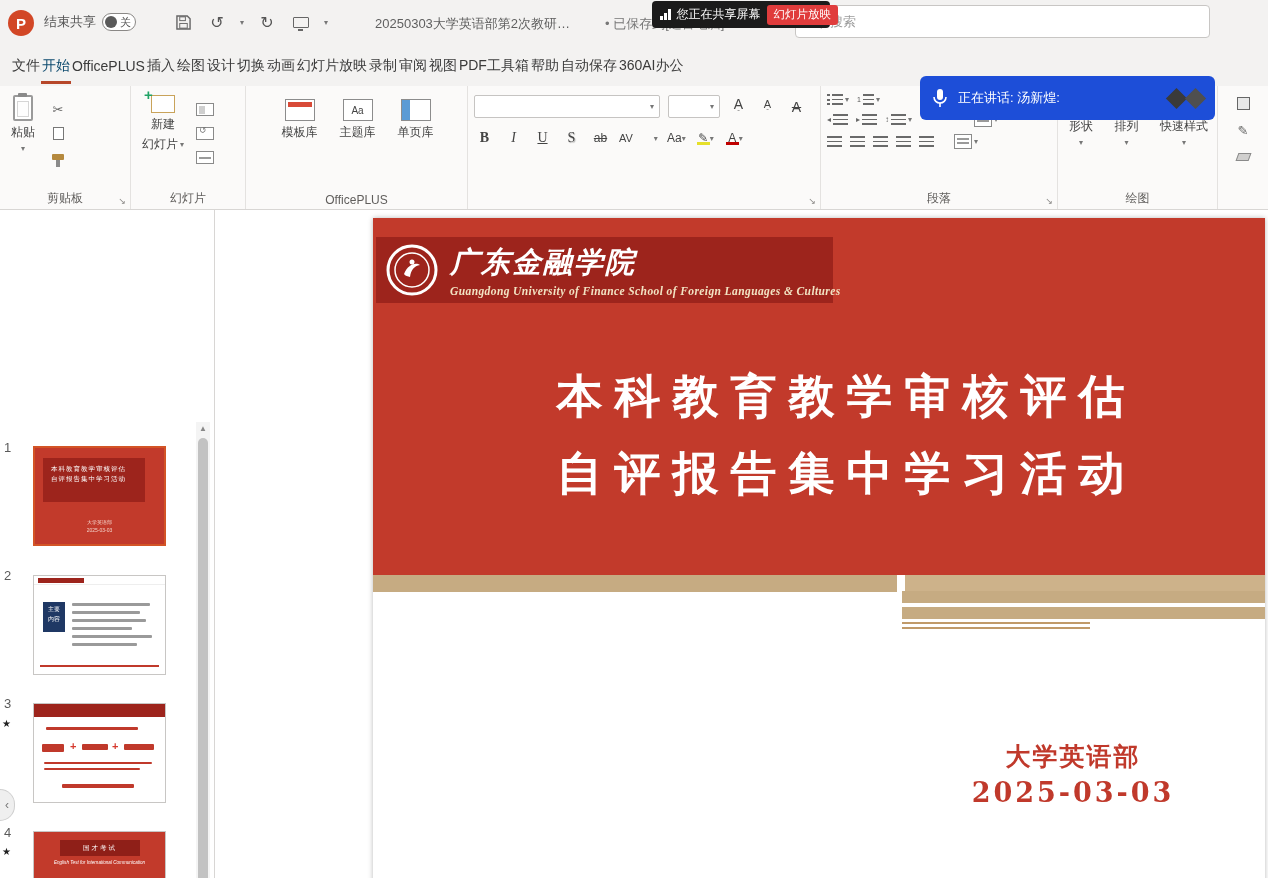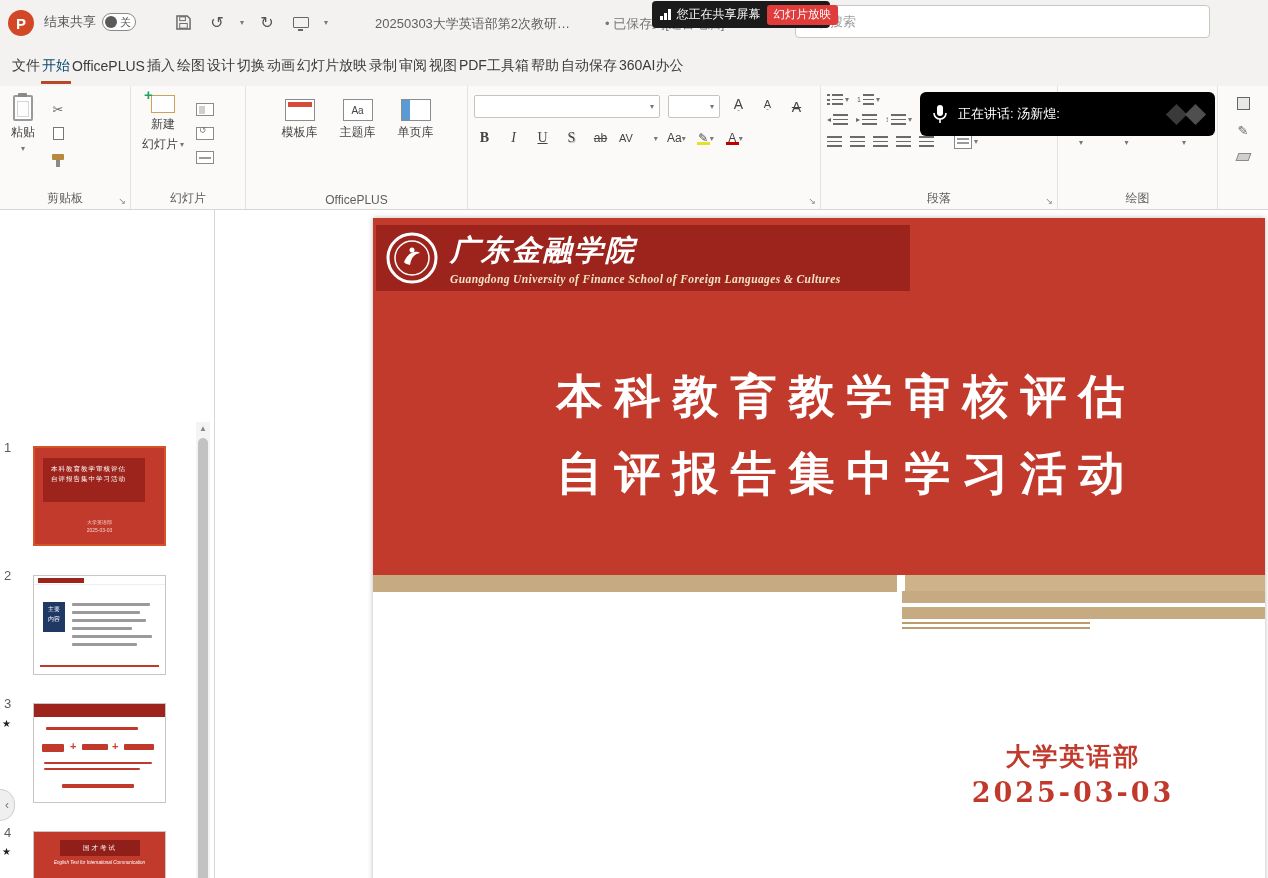--- a/index.html
+++ b/index.html
@@ -100,21 +100,21 @@
   .shapes-ic { width:24px; height:18px; position:relative; }
   .shapes-ic::before { content:""; position:absolute; left:0; top:2px; width:12px; height:12px; border:2px solid #7a7a7a; border-radius:50%; }
   .shapes-ic::after { content:""; position:absolute; right:0; bottom:0; width:11px; height:10px; border:2px solid #7a7a7a; background:#fff; }
   .arrange-ic { width:20px; height:18px; position:relative; }
   .arrange-ic::before { content:""; position:absolute; left:0; top:0; width:13px; height:11px; border:2px solid #7a7a7a; background:#fff; }
   .arrange-ic::after { content:""; position:absolute; right:0; bottom:0; width:13px; height:11px; border:2px solid #9a9a9a; background:#fff; }
   .qstyle-ic { width:18px; height:18px; border:1px solid #666; background:linear-gradient(135deg,#6aa5e0,#2e75b6); }
   .g-extra { width:48px; display:flex; flex-direction:column; align-items:center; justify-content:flex-start; gap:9px; padding-top:8px; border-right:none; }
 
   
-  .speaking { position:absolute; left:920px; top:76px; width:295px; height:44px; background:#000000; border-radius:6px; z-index:55; display:flex; align-items:center; gap:10px; padding:0 12px;margin-top:16px; }
+  .speaking { position:absolute; left:920px; top:76px; width:295px; height:44px; background:#1d4ed8; border-radius:6px; z-index:55; display:flex; align-items:center; gap:10px; padding:0 12px; }
   .speak-text { color:#fff; font-size:13px; white-space:nowrap; flex:1; }
   .diamond { width:15px; height:15px; transform:rotate(45deg); }
   .d1 { background:#3a3a3a; margin-right:-6px; } .d2 { background:#4f4f4f; }
 
   
   .thumb-panel { position:absolute; left:0; top:210px; width:215px; height:668px; background:#fff; border-right:1px solid #d8d6d4; }
   .slide-num { position:absolute; left:4px; font-size:13px; color:#5a5a5a; }
   .star { position:absolute; left:2px; font-size:10px; color:#222; }
   .thumb { position:absolute; left:33px; width:133px; height:100px; background:#fff; border:1px solid #c8c6c4; overflow:hidden; }
   .thumb.selected { border:2px solid #d35426; }
@@ -139,21 +139,21 @@
   
   .pscroll { position:absolute; left:196px; top:212px; width:14px; height:664px; background:#f4f4f4; }
   .pscroll .up { position:absolute; top:2px; left:0; right:0; text-align:center; font-size:8px; color:#888; }
   .pscroll .pthumb { position:absolute; left:2px; right:2px; top:16px; bottom:42px; background:#c2c2c2; border-radius:6px; }
   .collapse { position:absolute; left:0; top:789px; width:15px; height:32px; background:#efefef; border:1px solid #cfcfcf; border-left:none; border-radius:0 16px 16px 0; display:flex; align-items:center; justify-content:center; color:#777; font-size:12px; z-index:5; }
 
   
   .canvas-area { position:absolute; left:215px; top:210px; width:1053px; height:668px; background:#fff; overflow:hidden; }
   .slide { position:absolute; left:158px; top:8px; width:892px; height:680px; background:#fff; box-shadow:0 0 5px rgba(0,0,0,0.28); }
   .red-area { position:absolute; left:0; top:0; width:892px; height:357px; background:#c23a2b; }
-  .head-band { position:absolute; left:3px; top:7px; width:534px; height:66px; background:#9d241c; display:flex; align-items:center; gap:12px; padding-left:10px; }
+  .head-band { position:absolute; left:3px; top:19px; width:457px; height:66px; background:#9d241c; display:flex; align-items:center; gap:12px; padding-left:10px; }
   .logo { width:52px; height:52px; flex:0 0 auto; }
   .names .cnrow { display:flex; align-items:baseline; gap:10px; white-space:nowrap; }
   .school-cn { font-family:"DejaVu Serif","Liberation Serif",serif; font-weight:bold; font-style:italic; font-size:29px; color:#fff; letter-spacing:2px; }
   .dept-cn { font-size:23px; color:#fff; font-weight:bold; letter-spacing:1px; }
   .school-en { margin-top:2px; font-family:"Liberation Serif","DejaVu Serif",serif; font-style:italic; font-weight:bold; font-size:11.5px; color:#f2e3c3; letter-spacing:0.4px; white-space:nowrap; }
   .slide-title { position:absolute; left:0; right:0; top:148px; text-align:center; color:#fff; font-family:"DejaVu Serif","Liberation Serif",serif; font-weight:bold; padding-left:55px; }
   .slide-title .l1 { font-size:46px; letter-spacing:12px; }
   .slide-title .l2 { font-size:46px; letter-spacing:12px; margin-top:15px; }
   .stripe-a { position:absolute; top:357px; left:0; width:524px; height:17px; background:#c6ab82; }
   .stripe-b { position:absolute; top:357px; left:532px; width:360px; height:17px; background:#cdb28a; }

